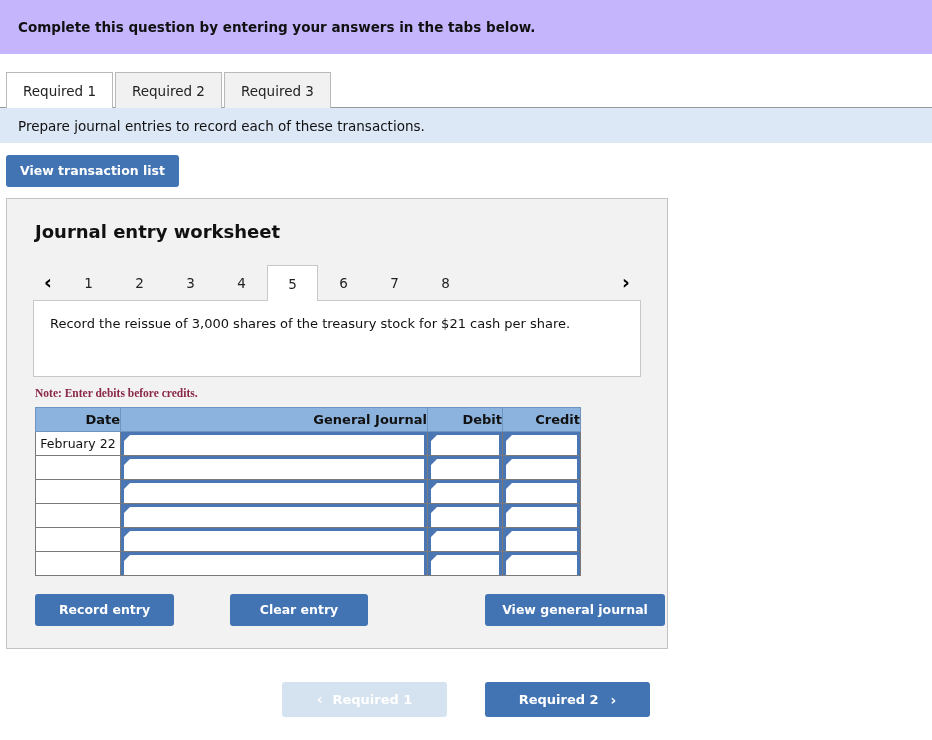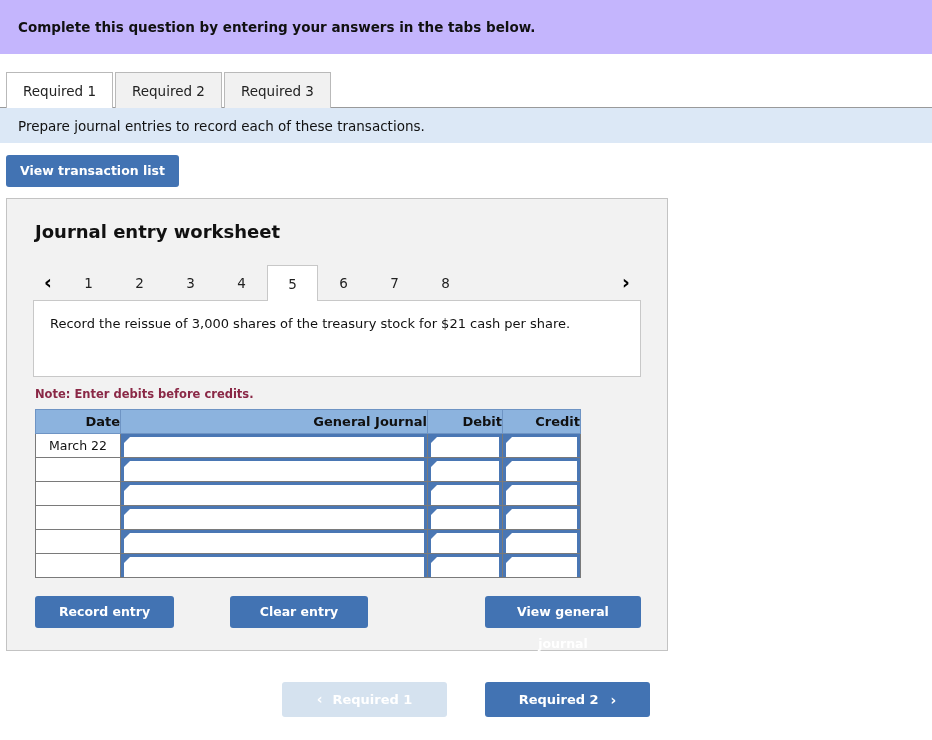--- a/index.html
+++ b/index.html
@@ -171,20 +171,21 @@
     font-size: 13px;
     line-height: 18px;
     color: #111;
   }
 
   .note {
     color: #8a2846;
     font-size: 11.5px;
     font-weight: bold;
     margin: 10px 0 8px 2px;
+    font-family: Liberation Serif, serif;
   }
 
   
   table.journal {
     border-collapse: collapse;
     table-layout: fixed;
     width: 545px;
     margin-left: 2px;
   }
   table.journal th {
@@ -234,21 +235,21 @@
 
   
   .actions {
     margin-top: 18px;
     position: relative;
     height: 32px;
     width: 608px;
   }
   .btn-record { position: absolute; left: 2px; width: 139px; }
   .btn-clear  { position: absolute; left: 197px; width: 138px; }
-  .btn-viewgj { position: absolute; left: 452px; width: 156px; }
+  .btn-viewgj { position: absolute; left: 452px; width: 180px; }
 
   
   .footer {
     position: absolute;
     left: 0;
     top: 682px;
     width: 932px;
     display: flex;
     justify-content: center;
     align-items: center;
@@ -349,21 +350,21 @@
     <thead>
       <tr>
         <th>Date</th>
         <th>General Journal</th>
         <th>Debit</th>
         <th>Credit</th>
       </tr>
     </thead>
     <tbody>
       <tr>
-        <td class="date-cell">March 22</td>
+        <td class="date-cell">February 22</td>
         <td class="nb">
             <div class="inputcell"></div>
           </td>
         <td class="nb">
             <div class="inputcell"></div>
           </td>
         <td class="nb">
             <div class="inputcell"></div>
           </td>
       </tr>

